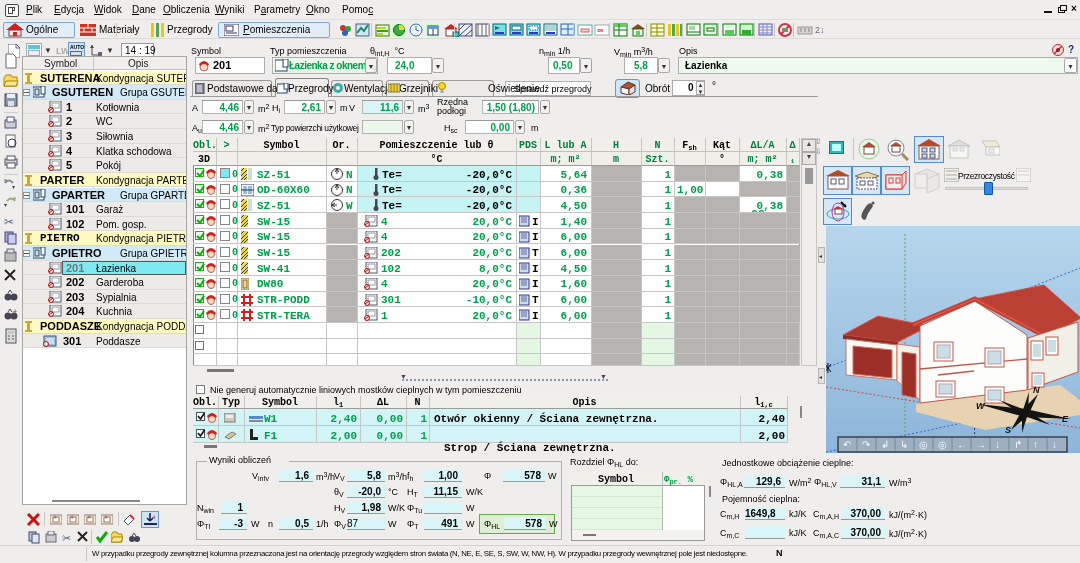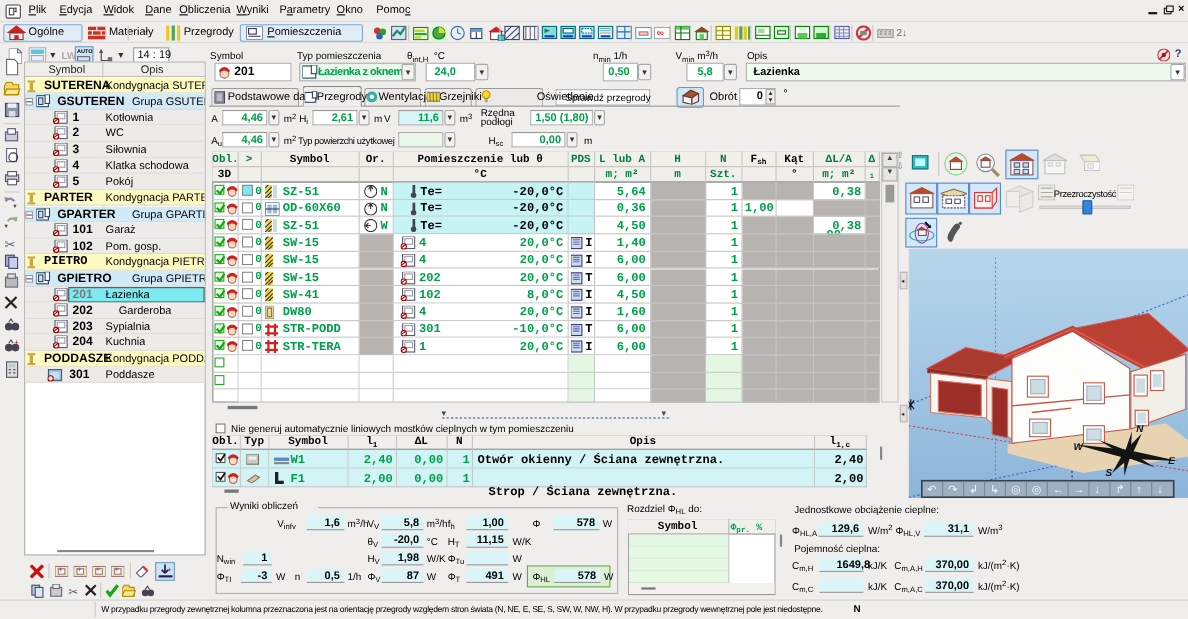--- a/index.html
+++ b/index.html
@@ -438,21 +438,21 @@
 <div class="s11" style="left:66px;top:261.6px;font-weight:bold;color:#777;">201</div>
 <div class="s" style="left:96px;top:262.6px;max-width:90px;overflow:hidden;">Łazienka</div>
 <div class="a" style="left:23px;top:275.2px;width:163px;height:14.62px;background:#edebe7;border-bottom:1px solid #dddbd7;"></div>
 <svg class="ic" style="left:48px;top:276.2px" width="14" height="12">
     <rect x="2" y="0" width="11" height="11" fill="#fff" stroke="#556"></rect>
     <rect x="4" y="2" width="7" height="5" fill="#fff" stroke="#99a"></rect>
     <circle cx="3" cy="9" r="2.4" fill="#fff" stroke="#a00"></circle>
     <path d="M1,10 l4,-3" stroke="#a00"></path>
   </svg>
 <div class="s11" style="left:66px;top:276.2px;font-weight:bold;color:#000;">202</div>
-<div class="s" style="left:108px;top:277.2px;max-width:90px;overflow:hidden;">Garderoba</div>
+<div class="s" style="left:96px;top:277.2px;max-width:90px;overflow:hidden;">Garderoba</div>
 <div class="a" style="left:23px;top:289.8px;width:163px;height:14.62px;background:#edebe7;border-bottom:1px solid #dddbd7;"></div>
 <svg class="ic" style="left:48px;top:290.8px" width="14" height="12">
     <rect x="2" y="0" width="11" height="11" fill="#fff" stroke="#556"></rect>
     <rect x="4" y="2" width="7" height="5" fill="#fff" stroke="#99a"></rect>
     <circle cx="3" cy="9" r="2.4" fill="#fff" stroke="#a00"></circle>
     <path d="M1,10 l4,-3" stroke="#a00"></path>
   </svg>
 <div class="s11" style="left:66px;top:290.8px;font-weight:bold;color:#000;">203</div>
 <div class="s" style="left:96px;top:291.8px;max-width:90px;overflow:hidden;">Sypialnia</div>
 <div class="a" style="left:23px;top:304.4px;width:163px;height:14.62px;background:#edebe7;border-bottom:1px solid #dddbd7;"></div>
@@ -1316,21 +1316,21 @@
 <div class="s9" style="left:197px;top:519px;">Φ<sub>TI</sub></div>
 <div class="a" style="left:219px;top:517px;width:28px;height:13px;background:#d9f5f8;border-bottom:1px solid #9a9894;"></div>
 <div class="s" style="left:219px;top:518px;width:24px;text-align:right;font-weight:bold;">-3</div>
 <div class="s9" style="left:251px;top:519px;">W</div>
 <div class="s9" style="left:268px;top:519px;">n</div>
 <div class="a" style="left:279px;top:517px;width:34px;height:13px;background:#d9f5f8;border-bottom:1px solid #9a9894;"></div>
 <div class="s" style="left:279px;top:518px;width:30px;text-align:right;font-weight:bold;">0,5</div>
 <div class="s9" style="left:316px;top:519px;">1/h</div>
 <div class="s9" style="left:334px;top:519px;">Φ<sub>V</sub></div>
 <div class="a" style="left:347px;top:517px;width:38px;height:13px;background:#d9f5f8;border-bottom:1px solid #9a9894;"></div>
-<div class="s" style="left:347px;top:518px;width:34px;text-align:right;font-weight:bold;">87</div>
+<div class="s" style="left:347px;top:518px;width:34px;text-align:left;font-weight:normal;">87</div>
 <div class="s9" style="left:388px;top:519px;">W</div>
 <div class="s9" style="left:407px;top:519px;">Φ<sub>T</sub></div>
 <div class="a" style="left:424px;top:517px;width:38px;height:13px;background:#d9f5f8;border-bottom:1px solid #9a9894;"></div>
 <div class="s" style="left:424px;top:518px;width:34px;text-align:right;font-weight:bold;">491</div>
 <div class="s9" style="left:466px;top:519px;">W</div>
 <div class="a" style="left:479px;top:514px;width:76px;height:20px;background:#ddefd2;border:1.5px solid #6aa84f;"></div>
 <div class="s9" style="left:484px;top:519px;">Φ<sub>HL</sub></div>
 <div class="a" style="left:504px;top:517px;width:42px;height:13px;background:#d9f5f8;border-bottom:1px solid #9a9894;"></div>
 <div class="s" style="left:504px;top:518px;width:38px;text-align:right;font-weight:bold;">578</div>
 <div class="s9" style="left:549px;top:519px;">W</div>
@@ -1352,21 +1352,21 @@
 <div class="a" style="left:744px;top:475px;width:41px;height:13px;background:#d9f5f8;border-bottom:1px solid #9a9894;"></div>
 <div class="s" style="left:744px;top:476px;width:37px;text-align:right;font-weight:bold;">129,6</div>
 <div class="s9" style="left:789px;top:477px;">W/m<sup>2</sup></div>
 <div class="s9" style="left:814px;top:477px;">Φ<sub>HL,V</sub></div>
 <div class="a" style="left:840px;top:475px;width:45px;height:13px;background:#d9f5f8;border-bottom:1px solid #9a9894;"></div>
 <div class="s" style="left:840px;top:476px;width:41px;text-align:right;font-weight:bold;">31,1</div>
 <div class="s9" style="left:889px;top:477px;">W/m<sup>3</sup></div>
 <div class="s9" style="left:722px;top:494px;">Pojemność cieplna:</div>
 <div class="s9" style="left:720px;top:509px;">C<sub>m,H</sub></div>
 <div class="a" style="left:745px;top:507px;width:40px;height:13px;background:#d9f5f8;border-bottom:1px solid #9a9894;"></div>
-<div class="s" style="left:745px;top:508px;width:46px;text-align:right;font-weight:bold;">1649,8</div>
+<div class="s" style="left:745px;top:508px;width:24px;text-align:right;font-weight:bold;">1649,8</div>
 <div class="s9" style="left:789px;top:509px;">kJ/K</div>
 <div class="s9" style="left:813px;top:509px;">C<sub>m,A,H</sub></div>
 <div class="a" style="left:841px;top:507px;width:44px;height:13px;background:#d9f5f8;border-bottom:1px solid #9a9894;"></div>
 <div class="s" style="left:841px;top:508px;width:40px;text-align:right;font-weight:bold;">370,00</div>
 <div class="s9" style="left:889px;top:509px;">kJ/(m<sup>2</sup>·K)</div>
 <div class="s9" style="left:720px;top:528px;">C<sub>m,C</sub></div>
 <div class="a" style="left:745px;top:526px;width:40px;height:13px;background:#d9f5f8;border-bottom:1px solid #9a9894;"></div>
 <div class="s9" style="left:789px;top:528px;">kJ/K</div>
 <div class="s9" style="left:813px;top:528px;">C<sub>m,A,C</sub></div>
 <div class="a" style="left:841px;top:526px;width:44px;height:13px;background:#d9f5f8;border-bottom:1px solid #9a9894;"></div>

